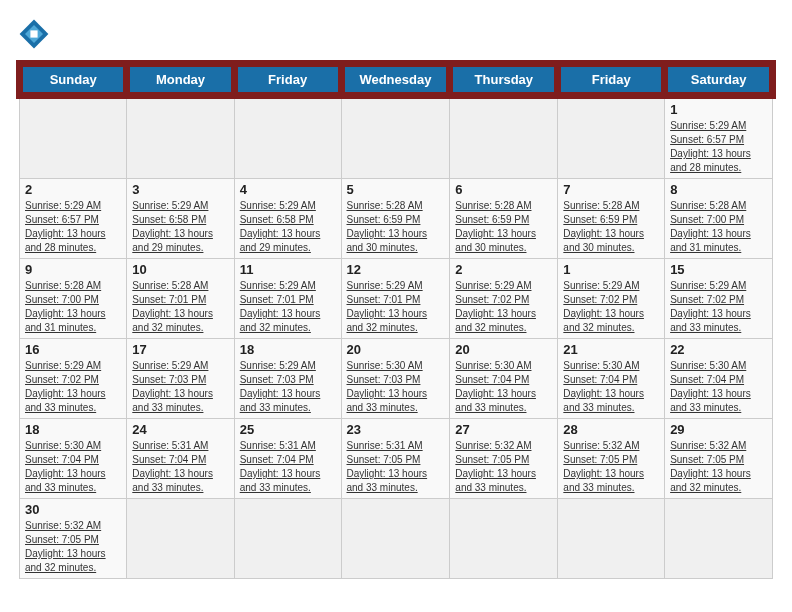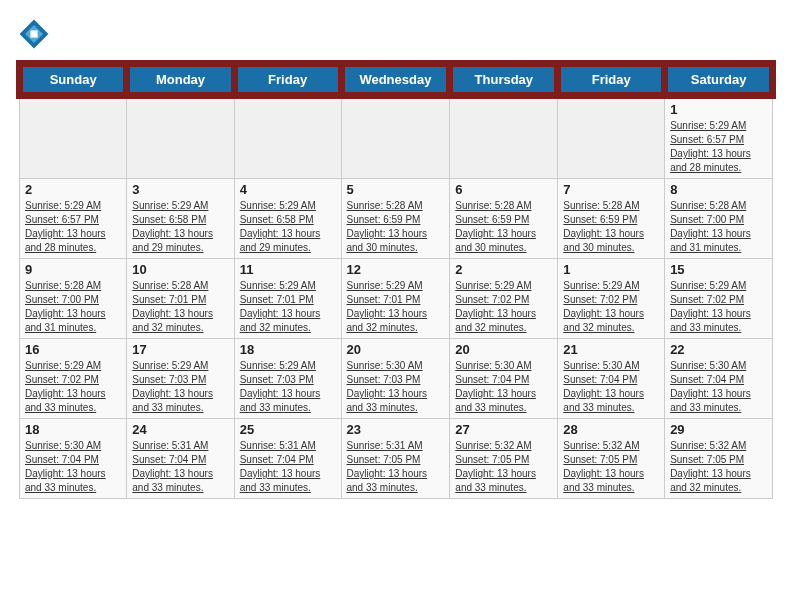--- a/index.html
+++ b/index.html
@@ -308,14 +308,28 @@
 Sunset: 7:05 PM
 Daylight: 13 hours and 33 minutes.</div>
         </td>
         <td>
           <span class="day-number">29</span>
           <div class="day-info">Sunrise: 5:32 AM
 Sunset: 7:05 PM
 Daylight: 13 hours and 32 minutes.</div>
         </td>
       </tr>
+      <tr class="week-row">
+        <td>
+          <span class="day-number">30</span>
+          <div class="day-info">Sunrise: 5:32 AM
+Sunset: 7:05 PM
+Daylight: 13 hours and 32 minutes.</div>
+        </td>
+        <td class="empty"></td>
+        <td class="empty"></td>
+        <td class="empty"></td>
+        <td class="empty"></td>
+        <td class="empty"></td>
+        <td class="empty"></td>
+      </tr>
     </tbody>
 </table>
 
 </body></html>

